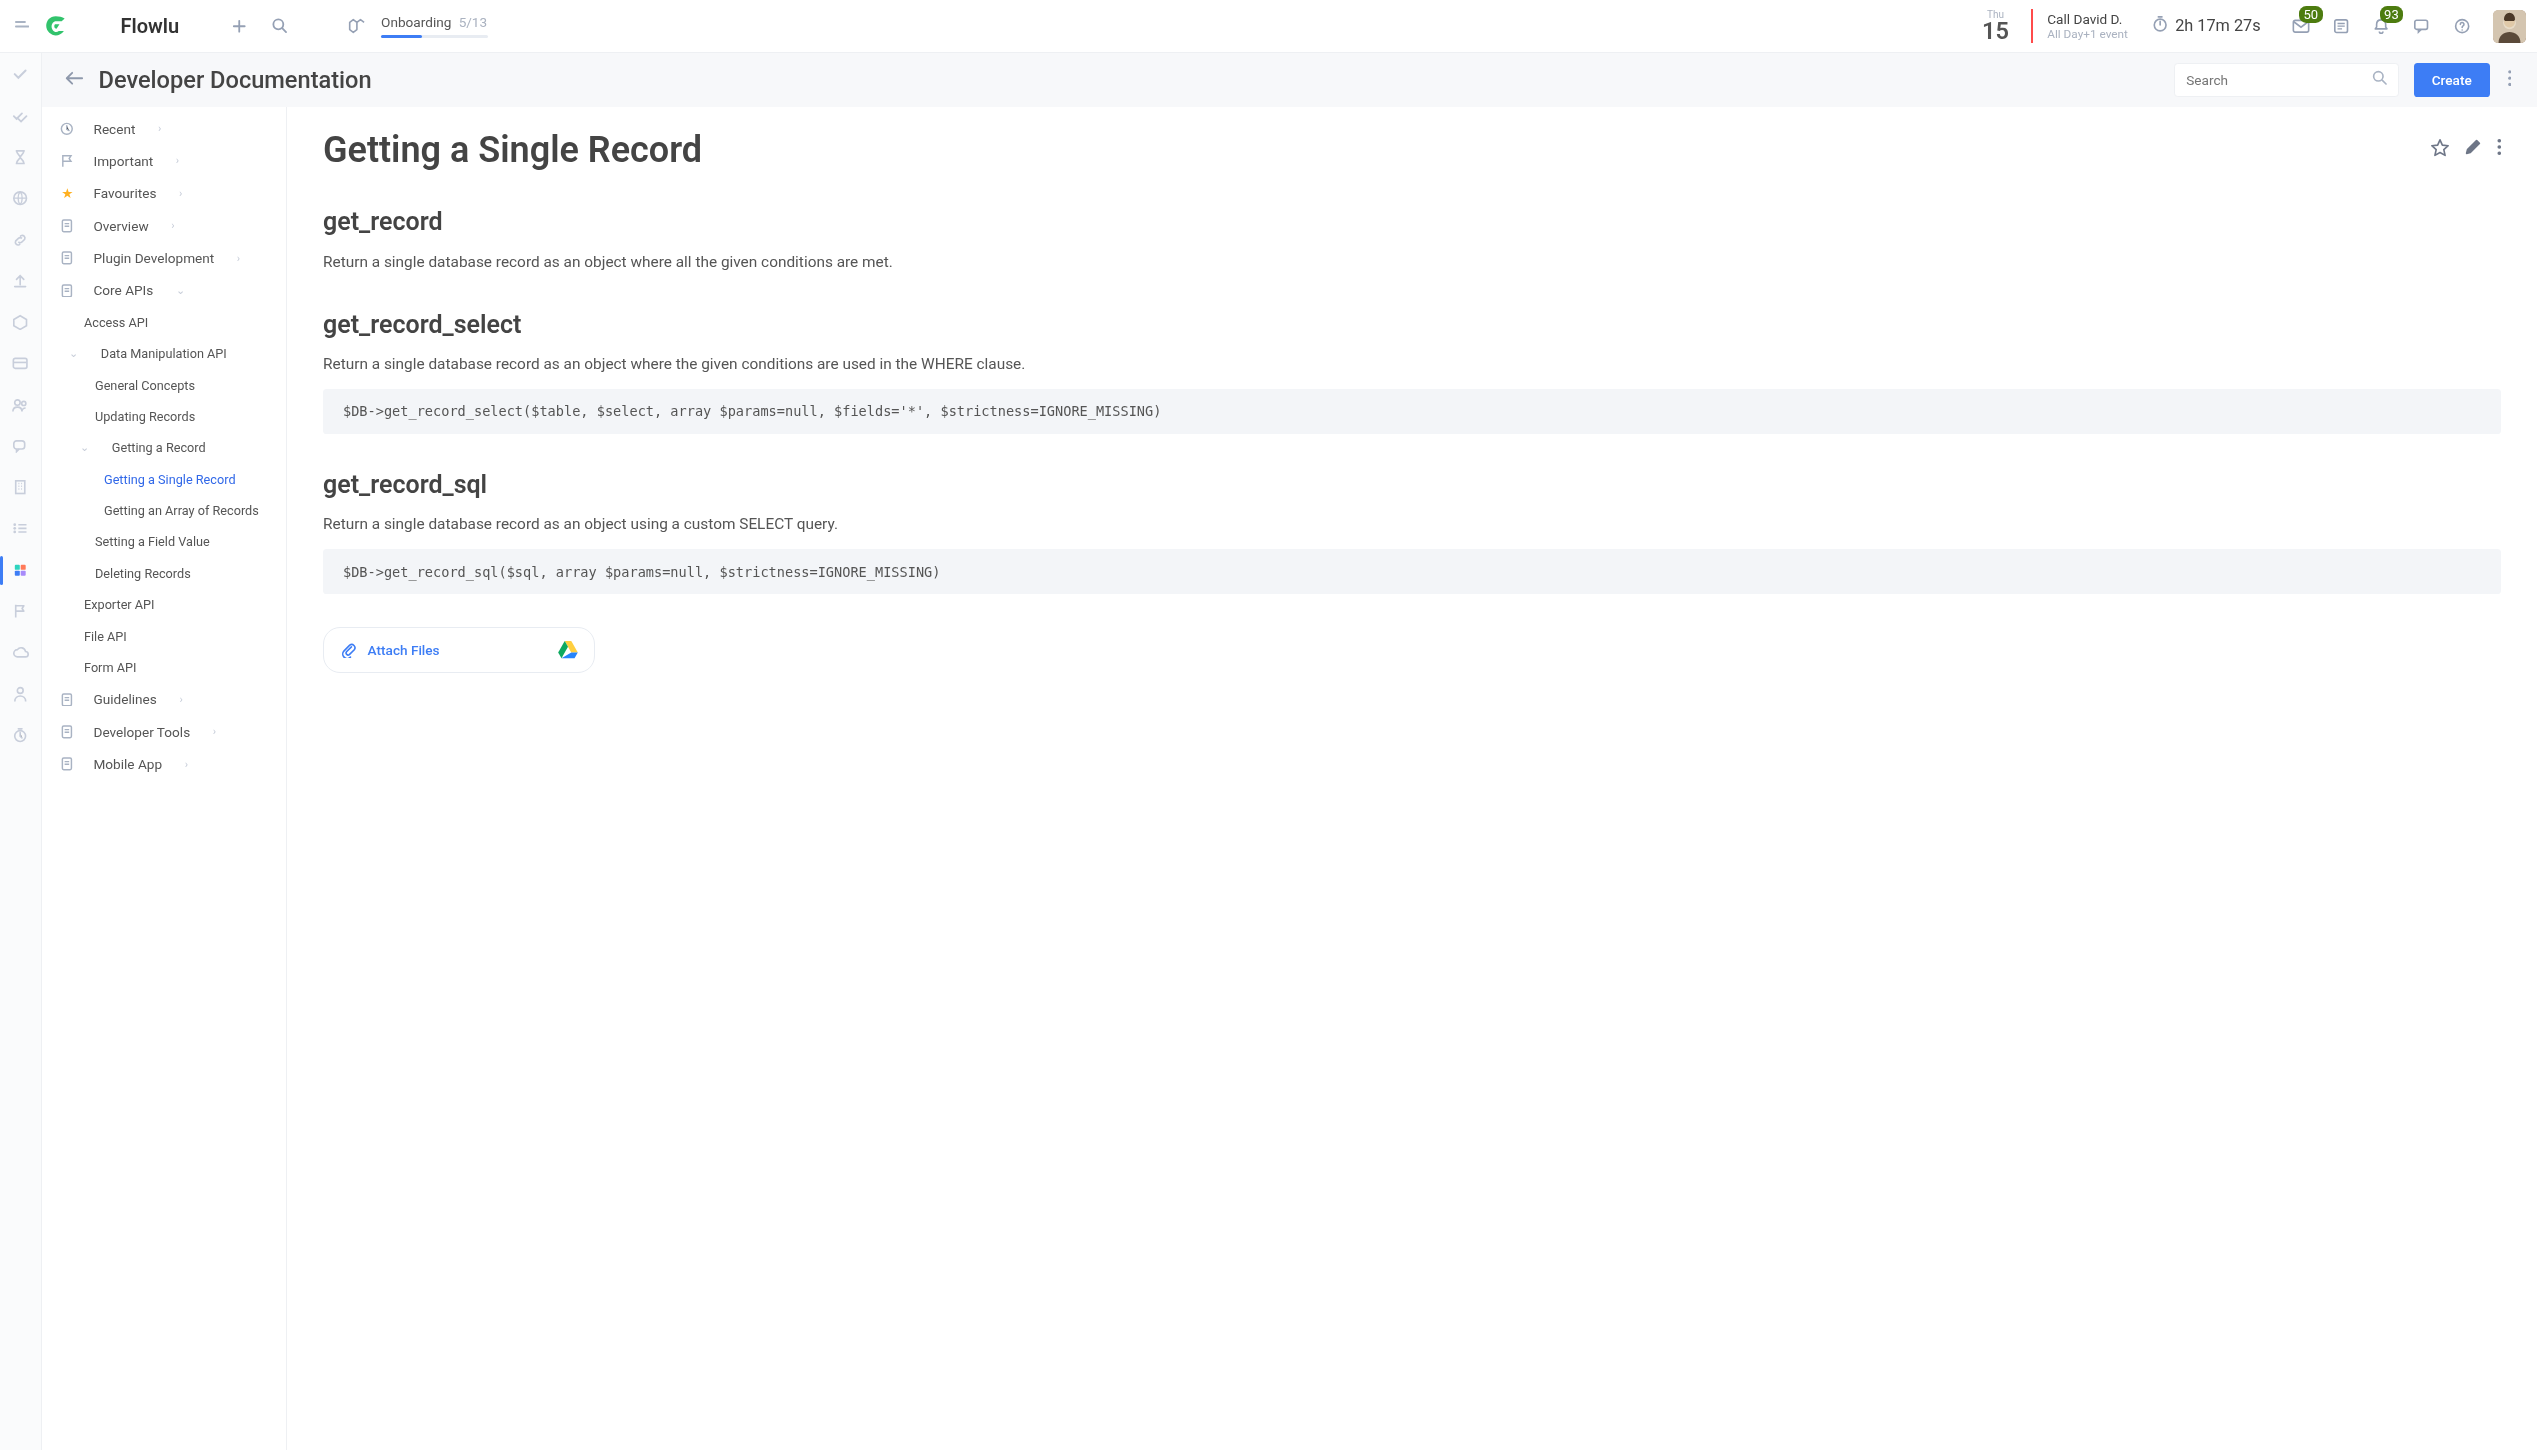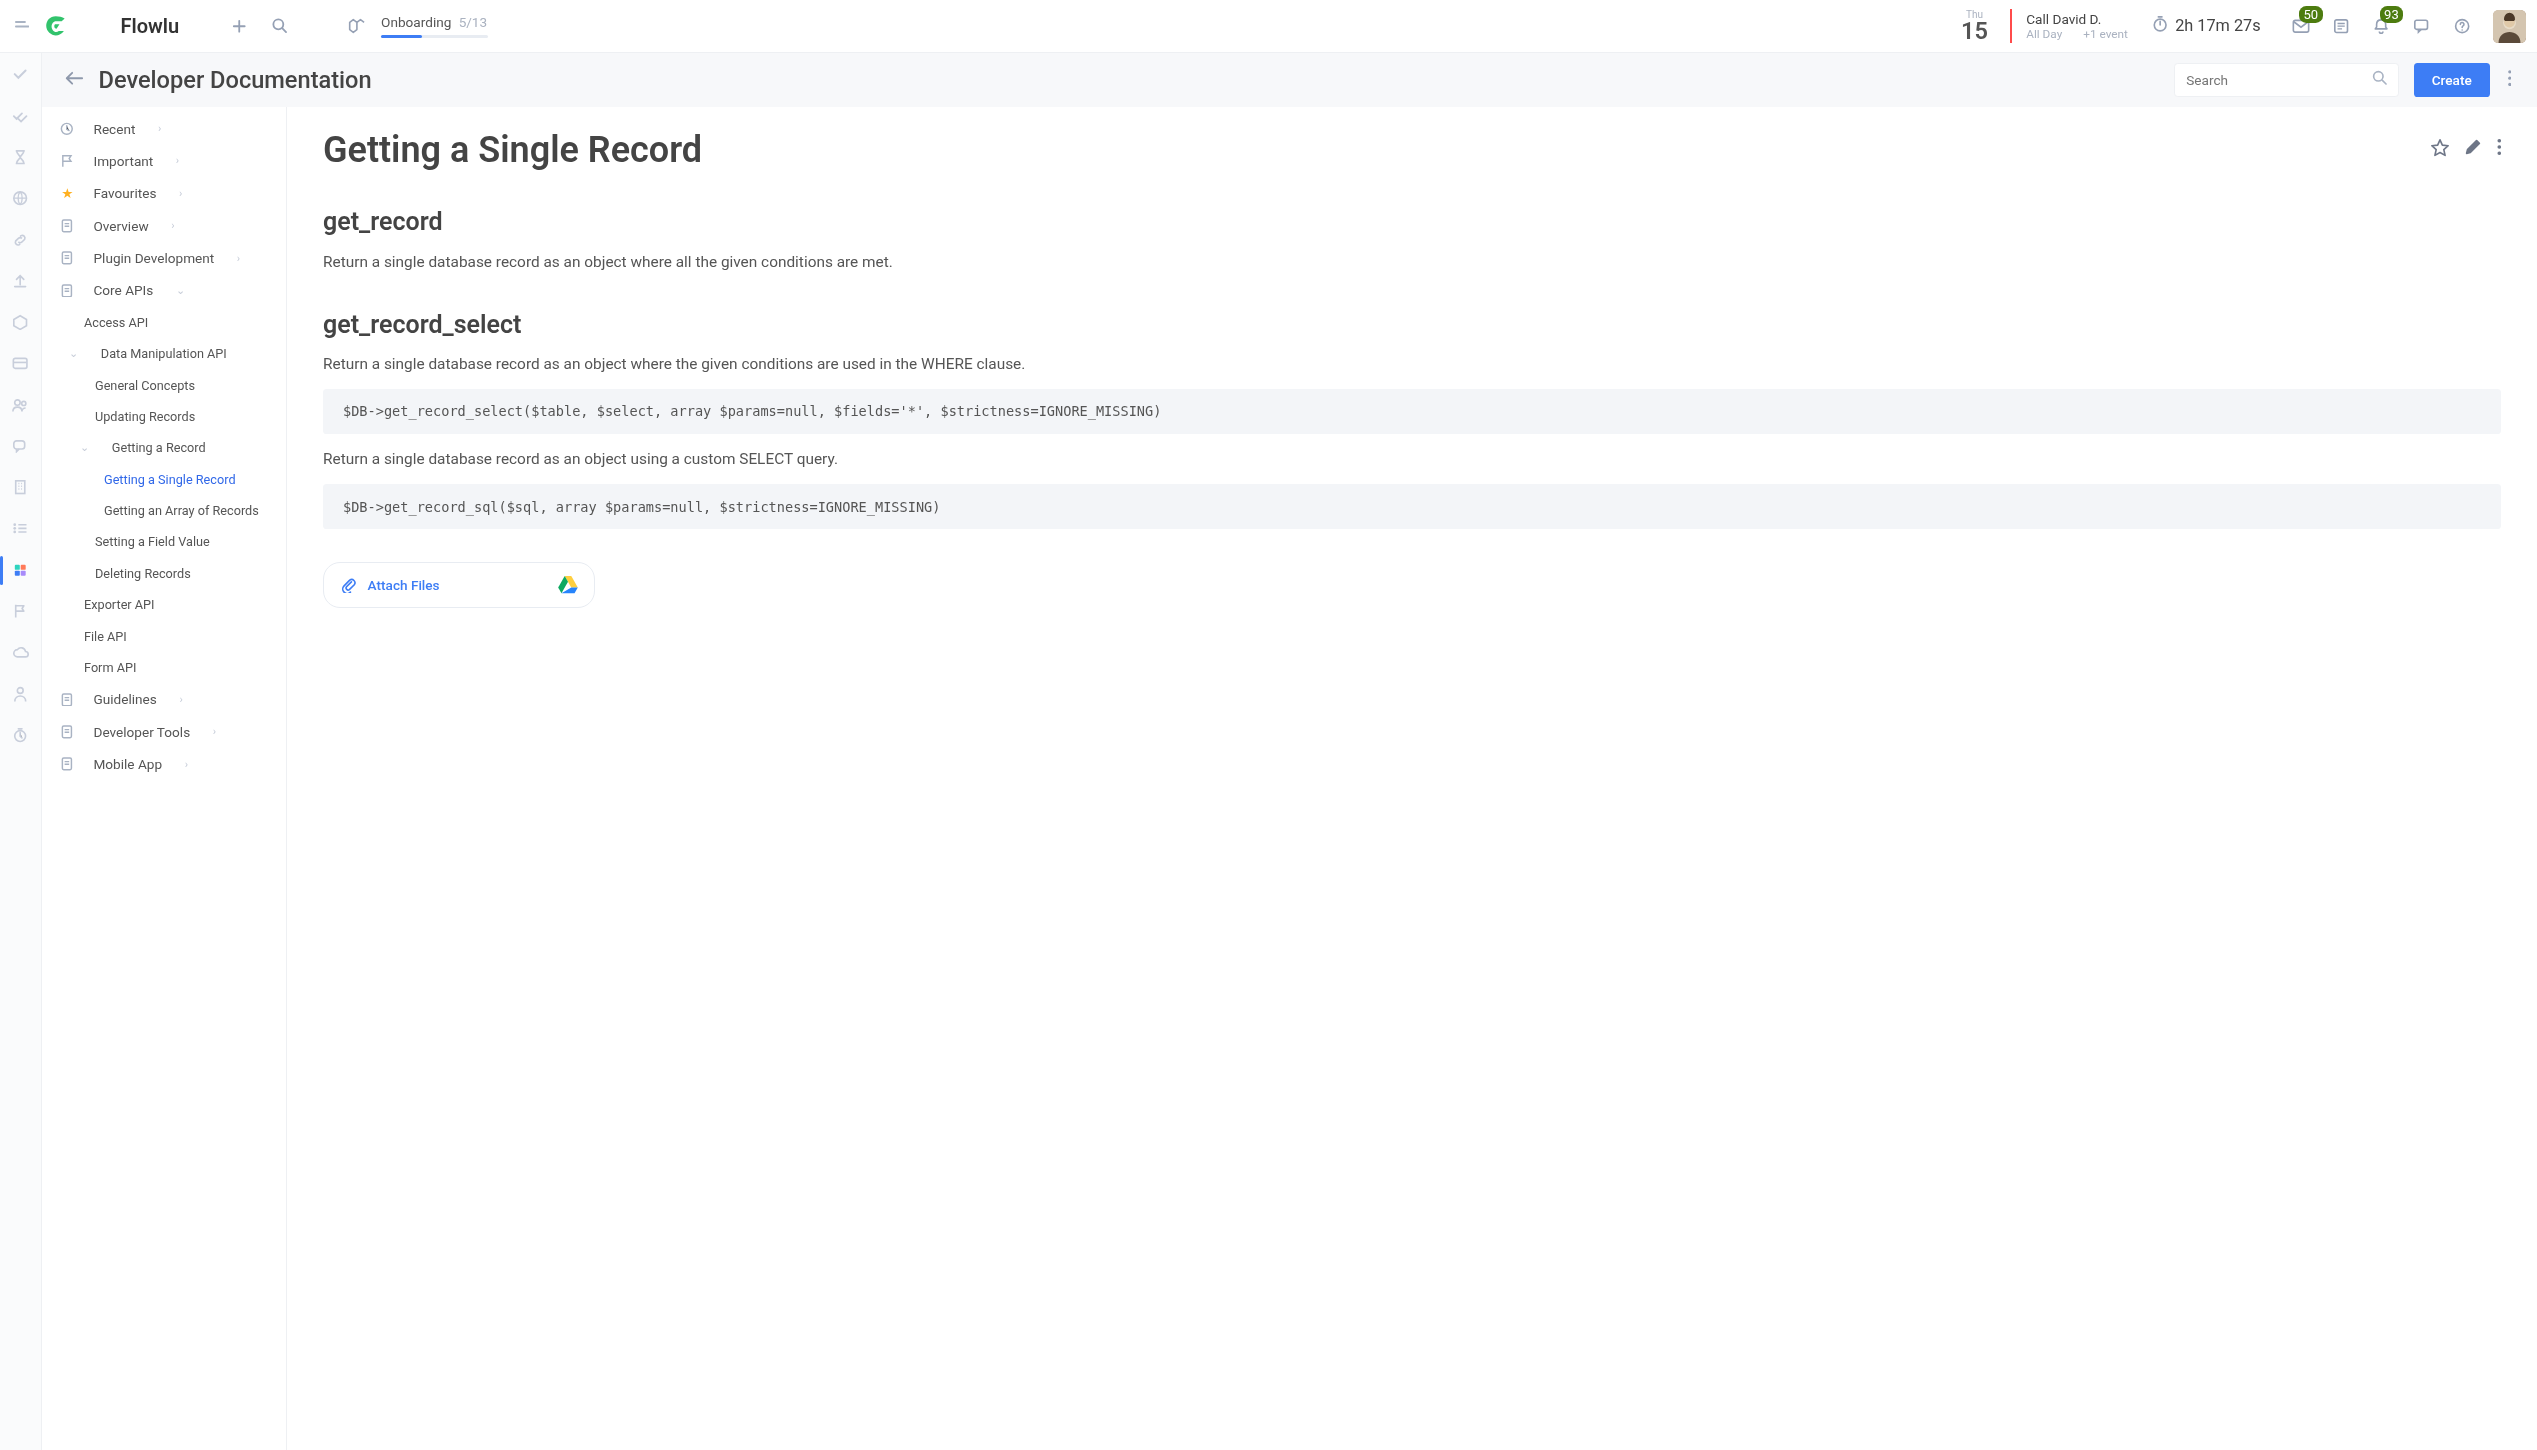--- a/index.html
+++ b/index.html
@@ -16,21 +16,21 @@
 .onboard-title .count { color: #aab2c0; }
 .prog-bar { width: 107px; height: 2.7px; background: #e8ecf2; border-radius: 1.8px; margin-top: 5.4px; position: relative; }
 .prog-bar .fill { position: absolute; left: 0; top: 0; height: 100%; background: #3d7df5; border-radius: 1.8px; }
 .tb-spacer { flex: 1; }
 .datebox { display: flex; flex-direction: column; align-items: center; padding: 0 7.3px; }
 .datebox .dow { font-size: 10px; color: #aab2c0; }
 .datebox .dnum { font-size: 23.6px; font-weight: 600; color: #555; line-height: 1; }
 .vline { width: 1.8px; background: #ff4b4b; height: 34px; margin: 0 7.3px; }
 .eventbox { display: flex; flex-direction: column; }
 .eventbox .ev { font-size: 13.6px; color: #444; }
-.eventbox .sub { font-size: 11.8px; color: #aab2c0; display: flex; gap: 21px; }
+.eventbox .sub { font-size: 11.8px; color: #aab2c0; display: flex; gap: 0; }
 .timer { font-size: 16.3px; color: #444; margin: 0 16.3px; display: flex; align-items: center; gap: 7.3px; }
 .timer-icon { color: #95a0b4; }
 .badge-wrap { position: relative; }
 .badge { position: absolute; top: -3.6px; right: -5.4px; background: #4d7c0f; color: #fff; font-size: 13px; padding: 0.9px 4.5px; border-radius: 7.3px; margin-left: 22px; }
 .avatar { width: 33px; height: 33px; border-radius: 5.4px; background: linear-gradient(135deg, #c9b29a 0%, #8d6f54 100%); margin-left: 7.3px; cursor: pointer; overflow: hidden; position: relative; }
 .avatar svg { width: 100%; height: 100%; }
 
 .shell { display: flex; height: calc(100vh - 53px); }
 .rail { width: 42px; background: #fafbfc; border-right: 0.9px solid #eef0f3; padding-top: 9px; display: flex; flex-direction: column; align-items: center; gap: 16.3px; }
 .rail-item { width: 25px; height: 25px; display: flex; align-items: center; justify-content: center; color: #c8cedb; cursor: pointer; border-radius: 3.6px; position: relative; }
@@ -458,20 +458,21 @@
           </div>
         </div>
 
         <h2 class="sect-h">get_record</h2>
         <p class="sect-p">Return a single database record as an object where all the given conditions are met.</p>
 
         <h2 class="sect-h">get_record_select</h2>
         <p class="sect-p">Return a single database record as an object where the given conditions are used in the WHERE clause.</p>
         <div class="code-block">$DB-&gt;get_record_select($table, $select, array $params=null, $fields='*', $strictness=IGNORE_MISSING)</div>
 
+        <h2 class="sect-h">get_record_sql</h2>
         <p class="sect-p">Return a single database record as an object using a custom SELECT query.</p>
         <div class="code-block">$DB-&gt;get_record_sql($sql, array $params=null, $strictness=IGNORE_MISSING)</div>
 
         <div class="attach-card">
           <div class="attach-left">
             <svg viewBox="0 0 20 20">
                 <path d="M14 6l-6 6a2.5 2.5 0 003.5 3.5l6-6a4 4 0 00-5.6-5.6L5 10.8a5.5 5.5 0 007.8 7.8" stroke="currentColor" stroke-width="2" fill="none" stroke-linecap="round"></path>
               </svg>
             <span>Attach Files</span>
           </div>

